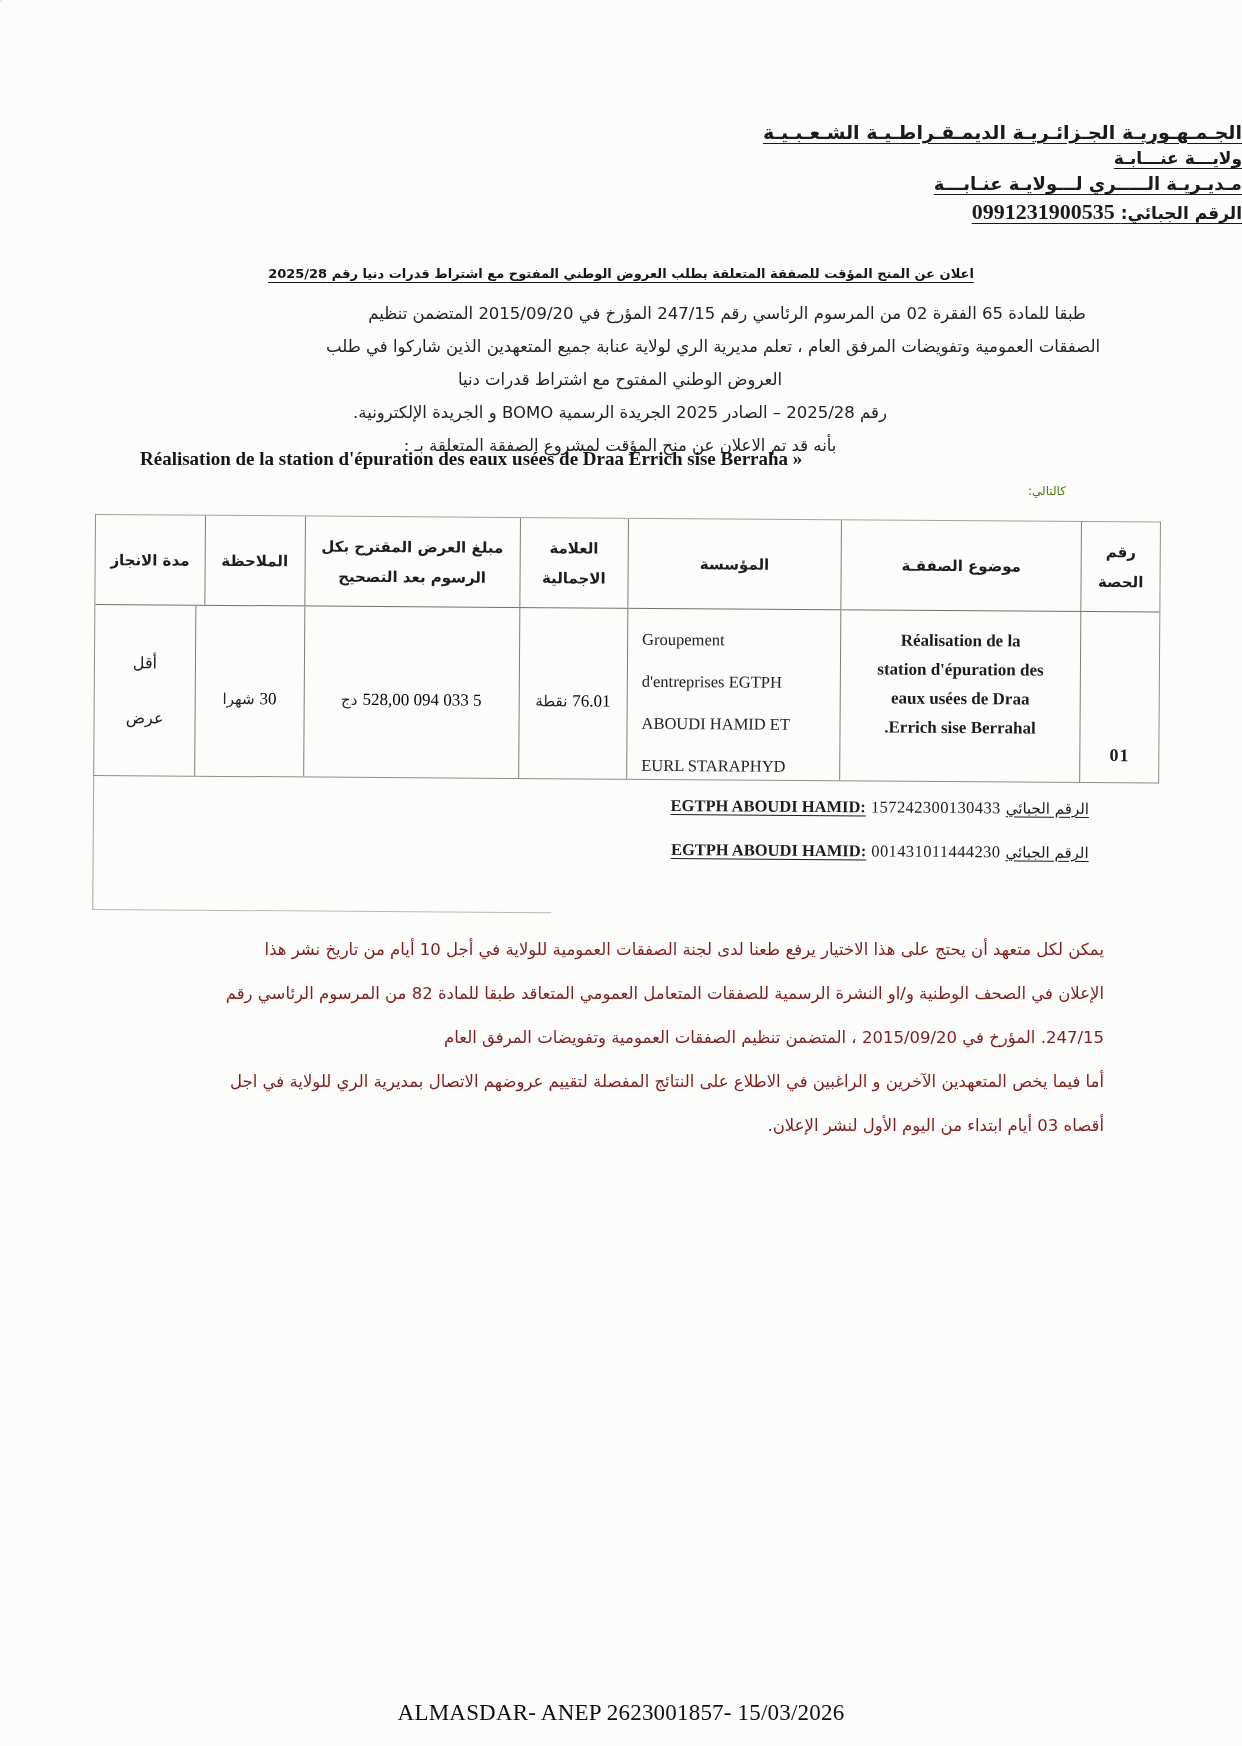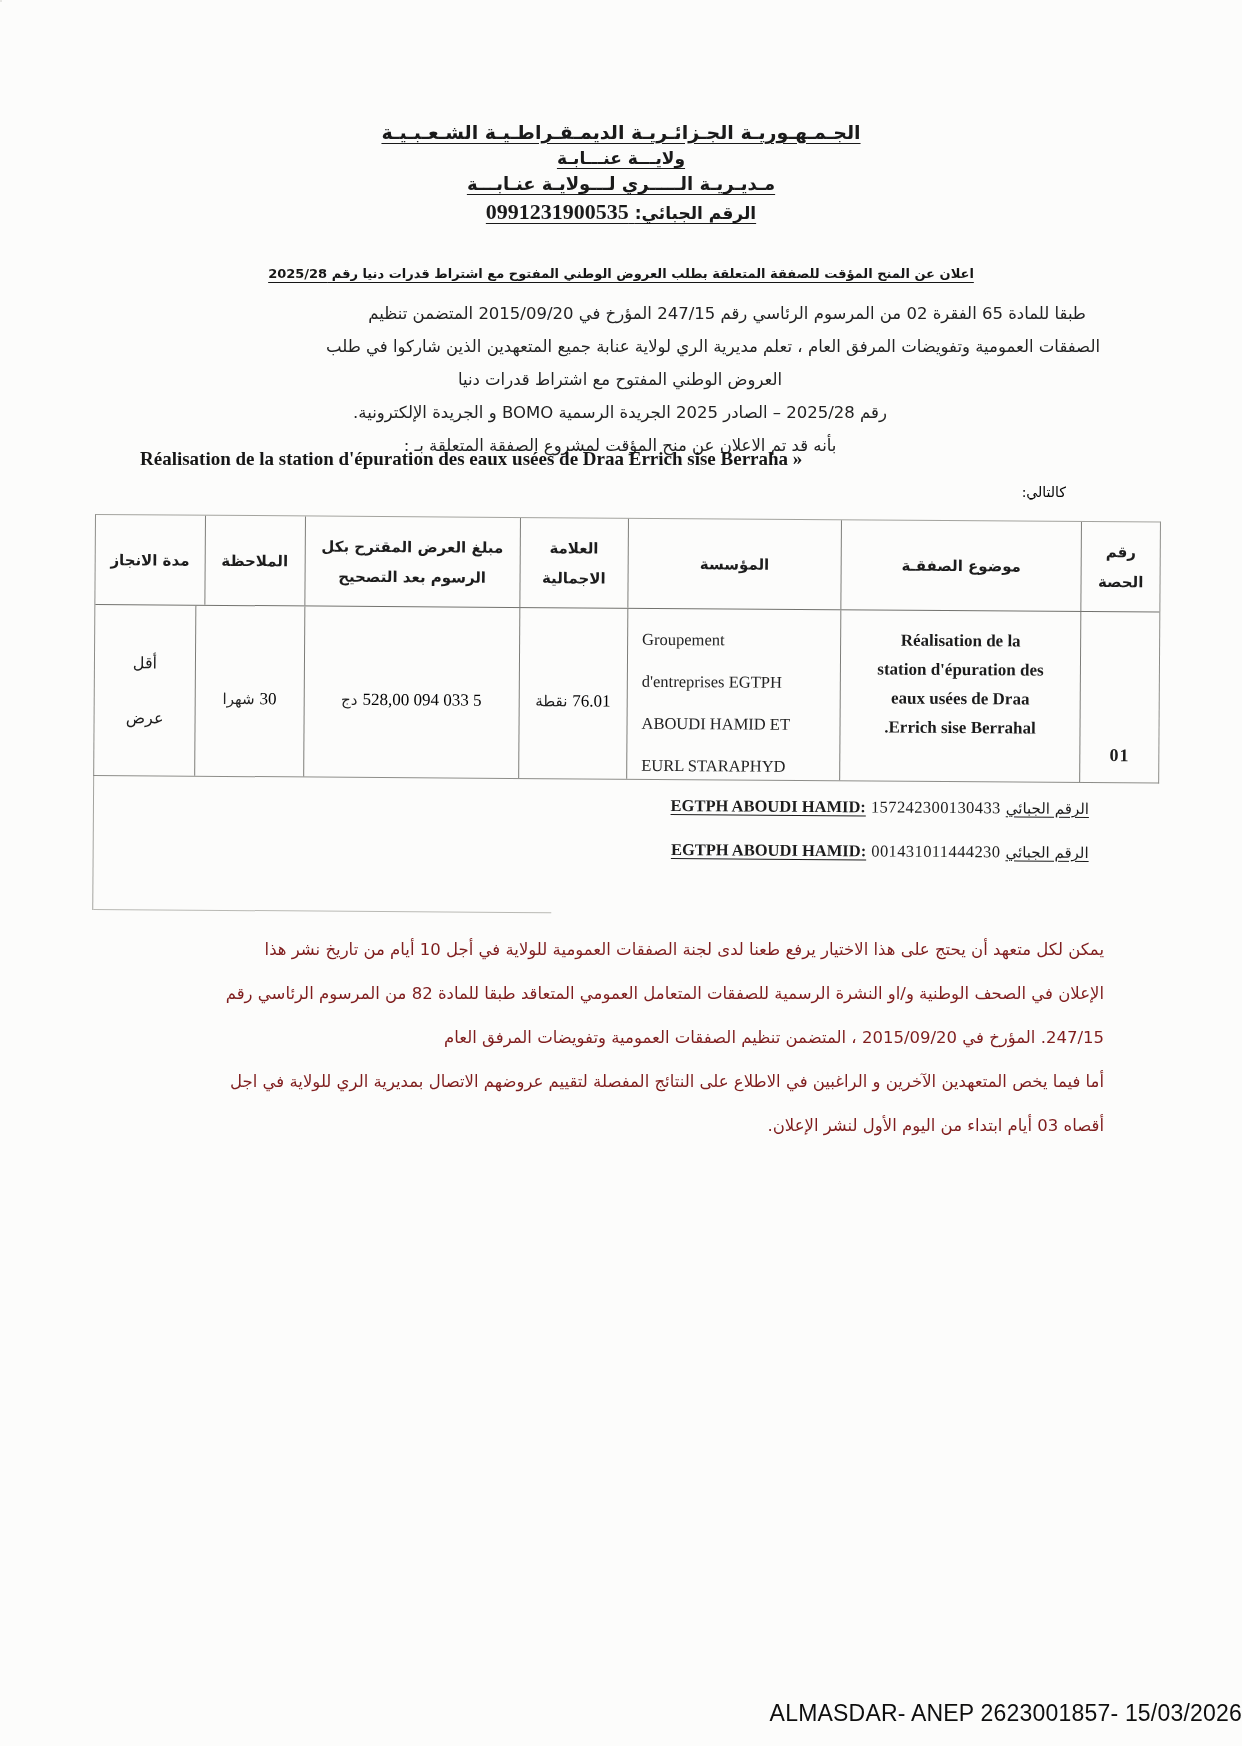--- a/index.html
+++ b/index.html
@@ -20,21 +20,21 @@
     background: #d8d8d4; border-radius: 50%;
     box-shadow: 180px 90px 0 1px #dcdcd8, 1080px 140px 0 1px #d9d9d5,
       640px 60px 0 1px #e0e0dc, 300px 480px 0 1px #dedeto, 1150px 620px 0 1px #d9d9d5,
       90px 860px 0 1px #dadad6, 520px 1180px 0 1px #dedeD9, 980px 1260px 0 1px #dcdcd7,
       240px 1420px 0 1px #d9d9d4, 760px 1520px 0 1px #e0e0db, 1120px 1600px 0 1px #dadad5,
       60px 1340px 0 2px #d6d6d1, 420px 900px 0 1px #dedeD9, 870px 420px 0 1px #dcdcd8;
     opacity: .8;
   }
 
   
-  .hdr { position: absolute; top: 121px; left: 0; right: 0; text-align: center; direction: rtl; }
+  .hdr { position: absolute; top: 121px; left: 0; right: 0; text-align: right; direction: rtl; }
   .hdr-line {
     font-weight: bold; text-decoration: underline; text-underline-offset: 4px;
     margin-bottom: 5px; color: #1a1a1a;
   }
   .hdr-line.l1 { font-size: 19px; letter-spacing: .3px; }
   .hdr-line.l2 { font-size: 17px; }
   .hdr-line.l3 { font-size: 18px; }
   .hdr-line.l4 { font-size: 17px; }
   .hdr-tax-num { font-family: "Liberation Serif", serif; font-size: 22px; font-weight: bold; letter-spacing: 1px; }
 
@@ -49,21 +49,21 @@
   
   .intro { position: absolute; top: 297px; left: 140px; right: 142px; direction: rtl; font-size: 16.5px; color: #222; }
   .intro .ln { height: 33px; line-height: 33px; text-align: right; white-space: nowrap; }
   .intro .ln.indent { padding-right: 14px; }
   .intro .ln.center { text-align: center; }
 
   .fr-line {
     position: absolute; top: 448px; left: 140px;
     font-family: "Liberation Serif", serif; font-weight: bold; font-size: 19px; color: #161616;
   }
-  .as-follows { position: absolute; top: 484px; right: 176px; direction: rtl; font-size: 14px; color: #000000; }
+  .as-follows { position: absolute; top: 484px; right: 176px; direction: rtl; font-size: 12px; color: #4d7c0f; }
 
   
   .award { position: absolute; top: 514px; left: 95px; width: 1066px; transform: rotate(0.4deg); transform-origin: 0 0; }
   .tbl { direction: rtl; border: 1px solid #8d8d89; border-top-color: #a3a39e; background: transparent; }
   .trow { display: flex; }
   .trow.head { height: 90px; border-bottom: 1px solid #72726e; }
   .trow.body { height: 170px; }
   .tc { border-left: 1px solid #7d7d79; }
   .tc:last-child { border-left: none; }
   .c-lot  { width: 7.4%; }
@@ -109,22 +109,22 @@
   .tax-lbl { font-size: 15px; font-weight: normal; text-decoration: underline; text-underline-offset: 3px; }
   .tax-co  { font-family: "Liberation Serif", serif; font-weight: bold; font-size: 16.5px; text-decoration: underline; text-underline-offset: 3px; }
   .tax-no  { font-family: "Liberation Serif", serif; font-size: 16.5px; letter-spacing: .4px; }
 
   
   .outro { position: absolute; top: 928px; left: 115px; right: 138px; direction: rtl; font-size: 16.5px; color: #7f1d1d; }
   .outro .ln { height: 44px; line-height: 44px; text-align: right; white-space: nowrap; }
 
   
   .pub-footer {
-    position: absolute; top: 1700px; left: 0; right: 0; text-align: right;
-    font-family: Liberation Sans, sans-serif; font-size: 23px; color: #0e0e0e; letter-spacing: .2px;
+    position: absolute; top: 1700px; left: 0; right: 0; text-align: center;
+    font-family: Liberation Serif, serif; font-size: 23px; color: #0e0e0e; letter-spacing: .2px;
   }
 </style>
 </head>
 <body>
 
 <div class="sheet">
   <div class="speckles"></div>
 
   <div class="hdr">
     <div class="hdr-line l1">الجـمـهـوريـة الجـزائـريـة الديمـقـراطـيـة الشـعـبـيـة</div>

